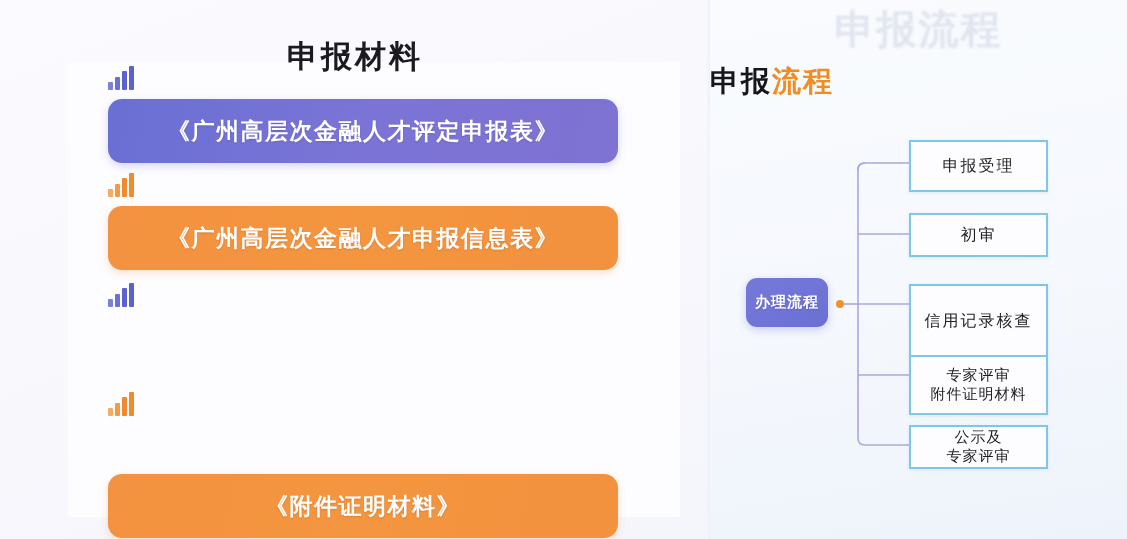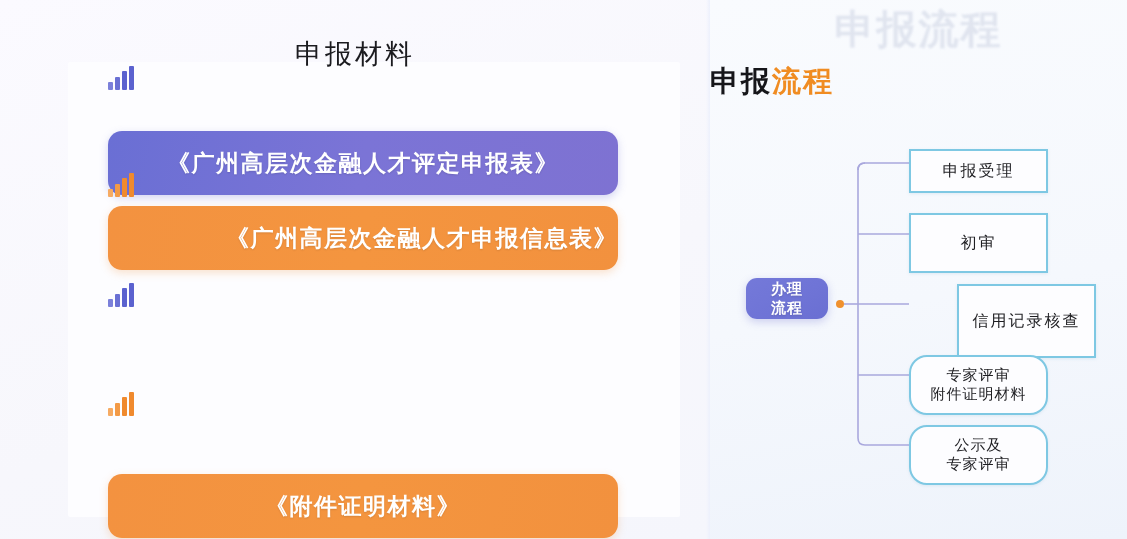--- a/index.html
+++ b/index.html
@@ -51,22 +51,22 @@
     background: #fdfdff;
     border-radius: 2px;
   }
 
   .left-title {
     position: absolute;
     left: 0; top: 36px;
     width: 710px;
     text-align: center;
     font-family: "DejaVu Serif", "Liberation Serif", serif;
-    font-weight: 400;
-    font-size: 27px;
+    font-weight: 700;
+    font-size: 31px;
     letter-spacing: 3px;
     color: #1b1b1f;
   }
 
   
   .bar-icon {
     position: absolute;
     width: 30px; height: 24px;
     display: flex;
     align-items: flex-end;
@@ -139,26 +139,25 @@
     letter-spacing: 2px;
     white-space: nowrap;
   }
   .right-title .blk { color: #16161a; }
   .right-title .org { color: #f08c22; }
 
   
   .root-node {
     position: absolute;
     left: 36px; top: 278px;
-    width: 82px; height: 41px;
+    width: 82px; height: 49px;
     border-radius: 11px;
     background: linear-gradient(150deg,#7479d9 0%, #6f74d6 55%, #6a6fd2 100%);
     box-shadow: 0 3px 8px rgba(110,114,210,.30);
     display: flex;
-    flex-direction: column;
     align-items: center;
     justify-content: center;
     color: #fff;
     font-family: "DejaVu Serif", "Liberation Serif", serif;
     font-weight: 700;
     font-size: 15px;
     line-height: 1.22;
     letter-spacing: 1px;
     text-shadow: 0 1px 2px rgba(0,0,0,.15);
   }
@@ -189,51 +188,51 @@
     align-items: center;
     justify-content: center;
     text-align: center;
     color: #1e1e22;
     font-family: "DejaVu Serif", "Liberation Serif", serif;
     font-size: 16px;
     letter-spacing: 2px;
     line-height: 1.25;
     box-shadow: 0 1px 3px rgba(120,170,200,.18);
   }
-  .flow-box.two-line { letter-spacing: 1px; font-size: 15px; border-radius: 18px; }
+  .flow-box.two-line { letter-spacing: 1px; font-size: 15px; }
   .flow-box .l { display: block; }
 </style>
 </head>
 <body>
 
 <div id="canvas">
 
   <section class="panel-left">
 
     <div class="left-card"></div>
 
     <h1 class="left-title">申报材料</h1>
 
     <span class="bar-icon blue" style="left:108px; top:66px;">
       <i></i>
         <i></i>
         <i></i>
         <i></i>
     </span>
-    <div class="pill purple" style="top:99px;margin-top:32px;">
+    <div class="pill purple" style="top:99px;">
       <span>《广州高层次金融人才评定申报表》</span>
     </div>
 
     <span class="bar-icon orange" style="left:108px; top:173px;">
       <i></i>
         <i></i>
         <i></i>
         <i></i>
     </span>
-    <div class="pill orange" style="top:206px;justify-content:flex-end;">
+    <div class="pill orange" style="top:206px;">
       <span>《广州高层次金融人才申报信息表》</span>
     </div>
 
     <span class="bar-icon blue" style="left:108px; top:283px;">
       <i></i>
         <i></i>
         <i></i>
         <i></i>
     </span>
 
@@ -278,40 +277,40 @@
       <path d="M148 170 Q148 163 155 163" fill="none" stroke="#a9a8dd" stroke-width="1.6"></path>
       <path d="M148 228 Q148 221 155 221 L166 221" fill="none" stroke="#a9a8dd" stroke-width="1.6" opacity="0"></path>
     </svg>
 
     <div class="root-node">
       <span>办理</span>
       <span>流程</span>
     </div>
     <span class="root-dot"></span>
 
-    <div class="flow-box" style="top:149px; height:44px;">
+    <div class="flow-box" style="top:140px; height:52px;">
       <span>申报受理</span>
     </div>
 
-    <div class="flow-box" style="top:213px; height:60px;">
+    <div class="flow-box" style="top:213px; height:44px;">
       <span>初审</span>
     </div>
 
-    <div class="flow-box" style="top:284px; height:74px;margin-left:48px;">
+    <div class="flow-box" style="top:284px; height:74px;">
       <span>信用记录核查</span>
     </div>
 
     <div class="flow-box two-line" style="top:355px; height:60px;">
       <div>
         <span class="l">专家评审</span>
         <span class="l">附件证明材料</span>
       </div>
     </div>
 
-    <div class="flow-box two-line" style="top:425px; height:60px;">
+    <div class="flow-box two-line" style="top:425px; height:44px;">
       <div>
         <span class="l">公示及</span>
         <span class="l">专家评审</span>
       </div>
     </div>
 
   </section>
 
 </div>
 

